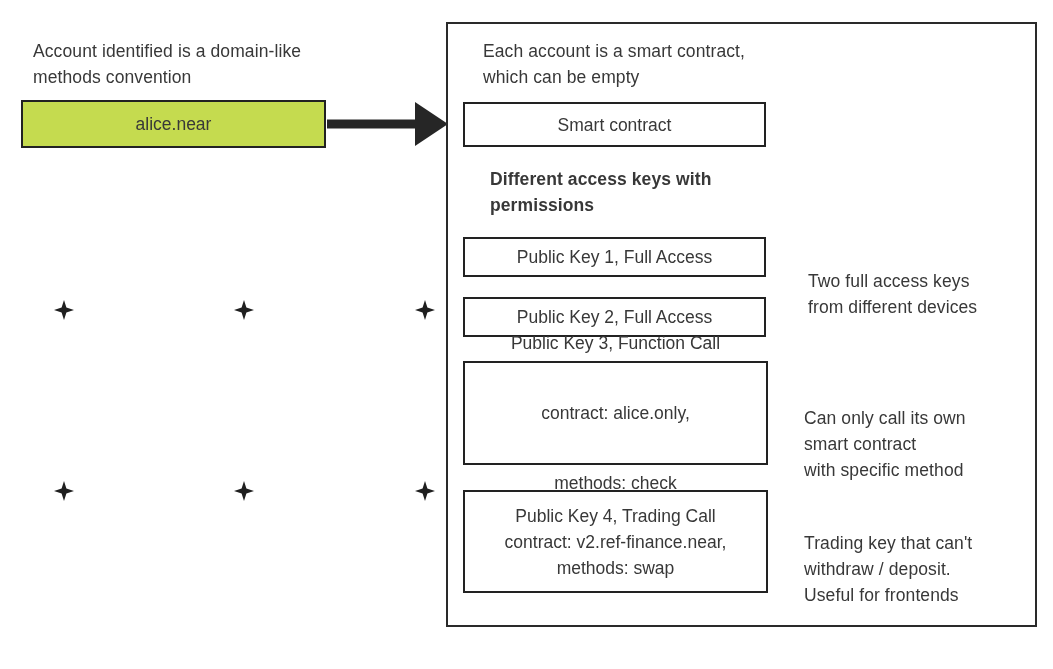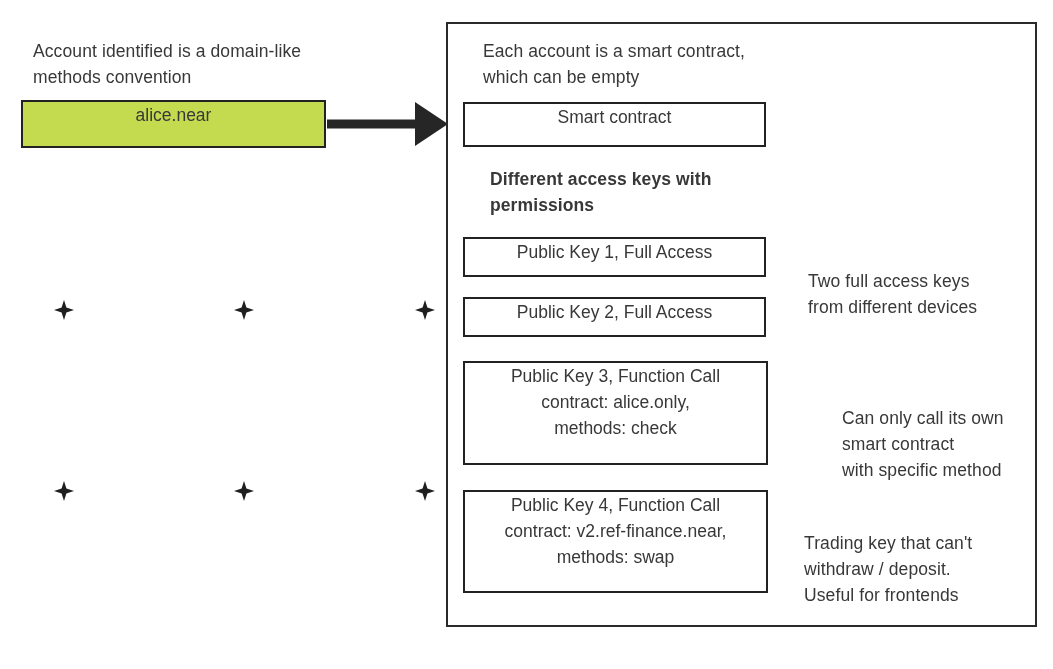--- a/index.html
+++ b/index.html
@@ -12,40 +12,40 @@
   }
   .abs{position:absolute;}
   .caption{
     font-size:17.5px;line-height:26px;letter-spacing:.1px;
   }
   .shape-box{
     position:absolute;
     border:2px solid #222222;
     background:#ffffff;
     display:flex;flex-direction:column;
-    align-items:center;justify-content:flex-start;
+    align-items:center;justify-content:center;
     text-align:center;
     font-size:17.5px;line-height:26px;
     box-sizing:border-box;
   }
   #account-box{
     left:21px;top:100px;width:305px;height:48px;
     background:#c5db4f;
   }
   #outer-container{
     left:446px;top:22px;width:591px;height:605px;
     border:2px solid #2a2a2a;
     background:transparent;
     box-sizing:border-box;
     position:absolute;
   }
   #smart-contract-box{left:463px;top:102px;width:303px;height:45px;}
   #pk1-box{left:463px;top:237px;width:303px;height:40px;}
   #pk2-box{left:463px;top:297px;width:303px;height:40px;}
-  #pk3-box{left:463px;top:361px;width:305px;height:104px;}
+  #pk3-box{left:463px;top:361px;width:305px;height:104px;gap:44px;}
   #pk4-box{left:463px;top:490px;width:305px;height:103px;}
   .marker{width:20px;height:20px;}
 </style>
 </head>
 <body>
 
 <div class="abs caption" style="left:33px;top:38px;">
   <div>Account identified is a domain-like</div>
   <div>methods convention</div>
 </div>
@@ -102,31 +102,31 @@
   <div>Public Key 2, Full Access</div>
 </div>
 
 <div class="shape-box" id="pk3-box">
   <div>Public Key 3, Function Call</div>
   <div>contract: alice.only,</div>
   <div>methods: check</div>
 </div>
 
 <div class="shape-box" id="pk4-box">
-  <div>Public Key 4, Function Call</div>
+  <div>Public Key 4, Trading Call</div>
   <div>contract: v2.ref-finance.near,</div>
   <div>methods: swap</div>
 </div>
 
 <div class="abs caption" style="left:808px;top:268px;">
   <div>Two full access keys</div>
   <div>from different devices</div>
 </div>
 
-<div class="abs caption" style="left:804px;top:405px;margin-left:38px;">
+<div class="abs caption" style="left:804px;top:405px;">
   <div>Can only call its own</div>
   <div>smart contract</div>
   <div>with specific method</div>
 </div>
 
 <div class="abs caption" style="left:804px;top:530px;">
   <div>Trading key that can't</div>
   <div>withdraw / deposit.</div>
   <div>Useful for frontends</div>
 </div>

